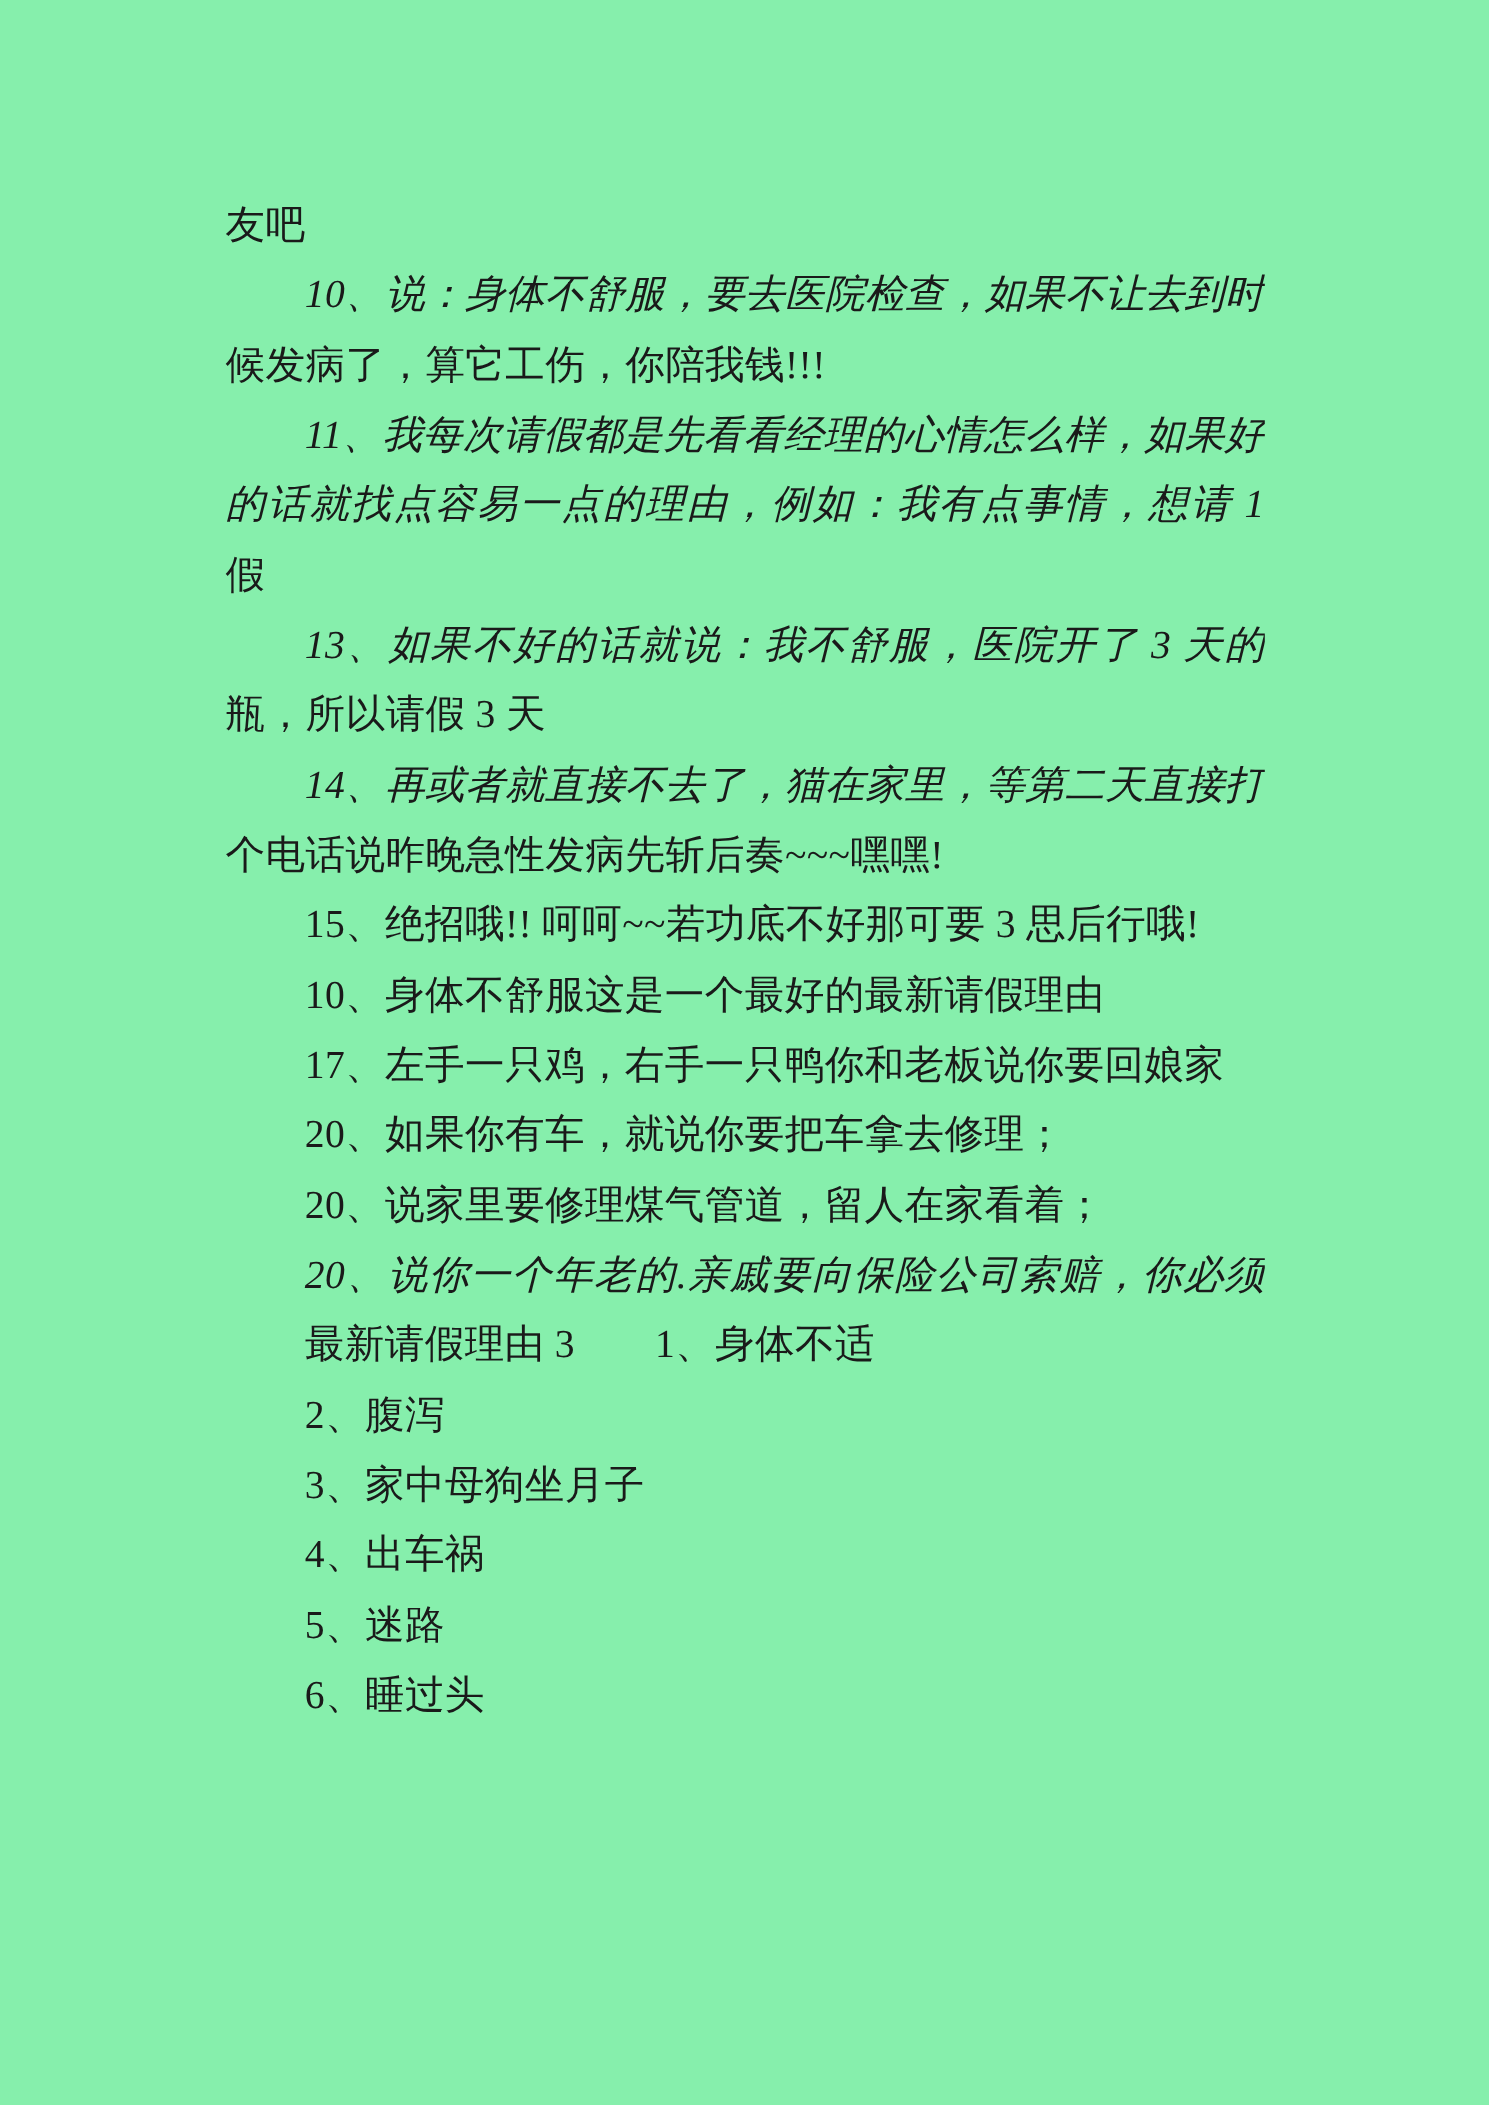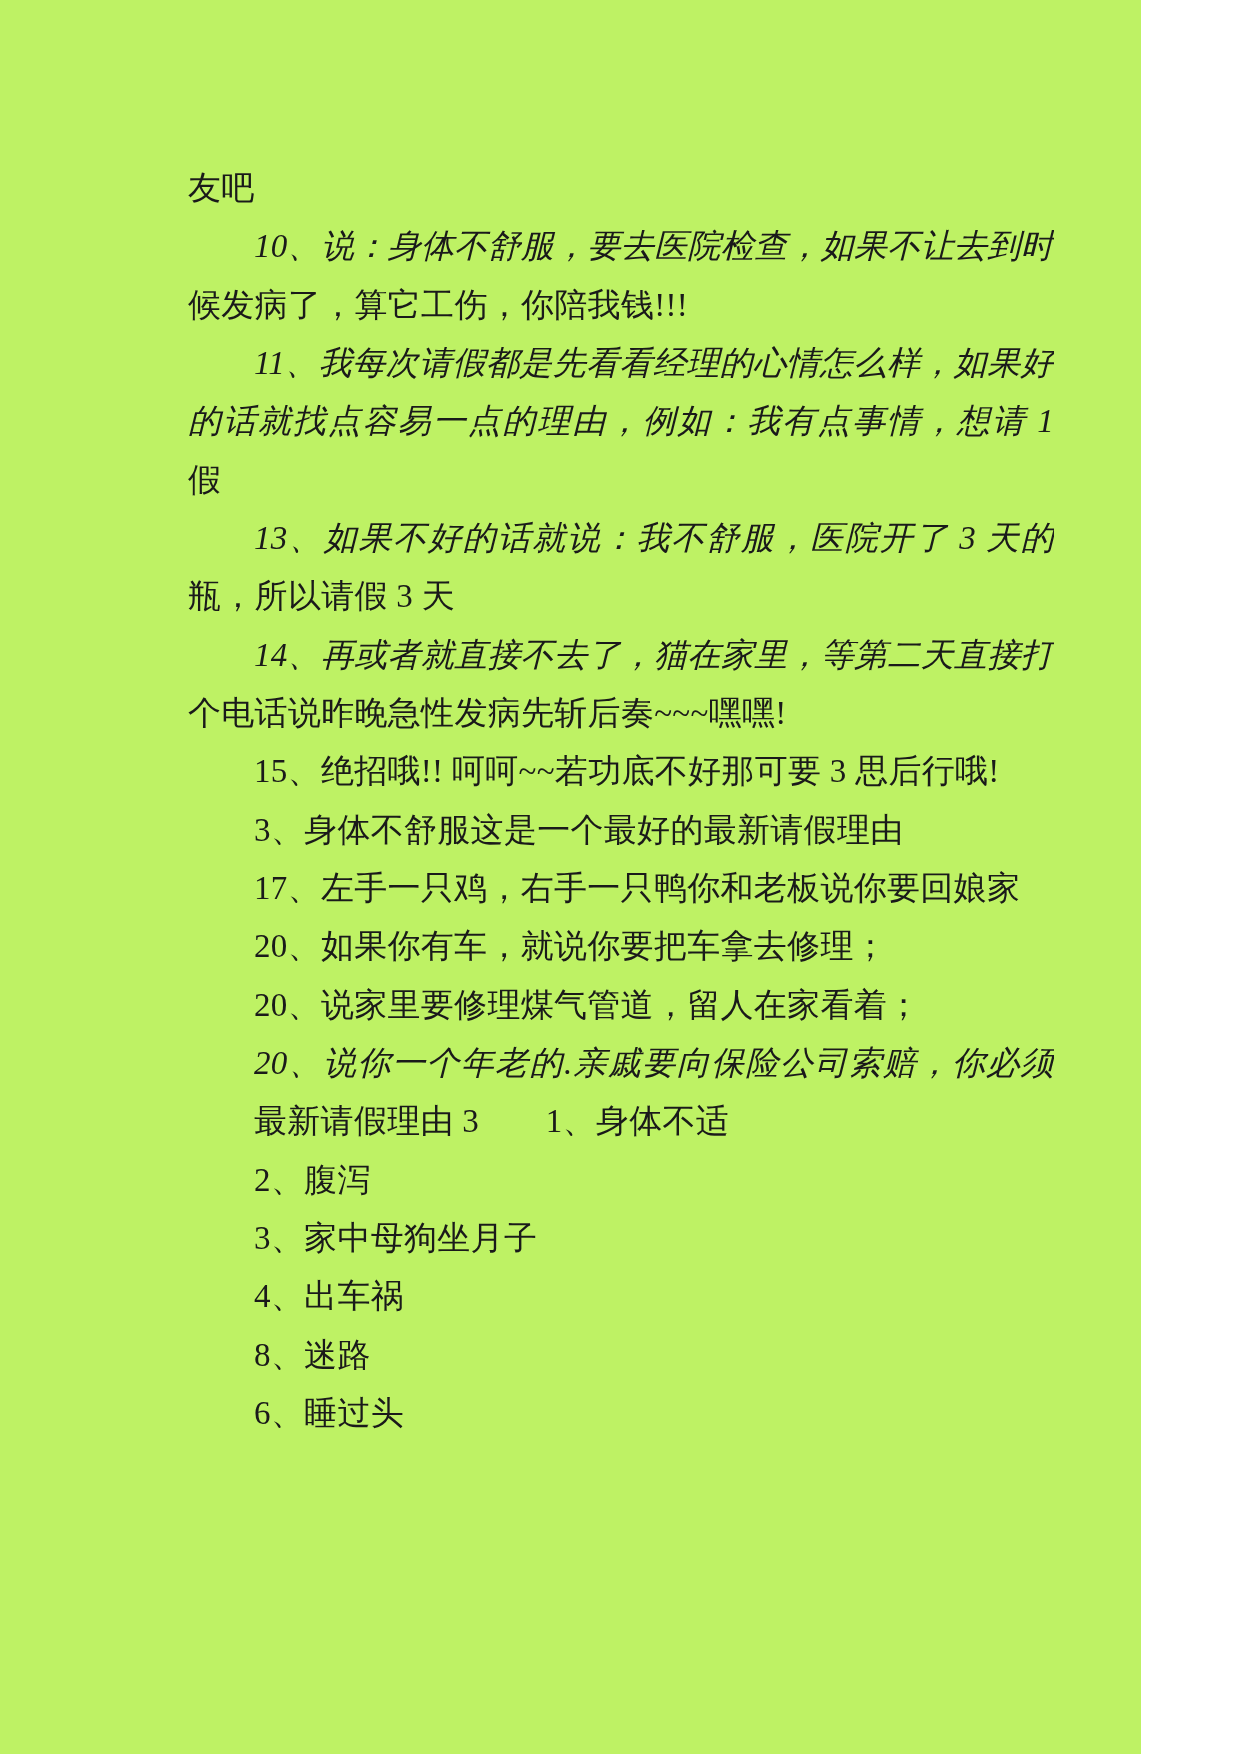--- a/index.html
+++ b/index.html
@@ -4,23 +4,23 @@
 <style>
   html, body { margin: 0; padding: 0; }
   body {
     width: 1241px;
     height: 1754px;
     background: #ffffff;
     font-family: "Liberation Serif", serif;
   }
   .page {
     position: relative;
-    width: 1141px;
+    width: 1241px;
     height: 1754px;
-    background: #bef264;
+    background: #86efac;
     overflow: hidden;
   }
   .text-block {
     position: absolute;
     left: 188px;
     top: 159px;
     width: 866px;
     color: #1a1a1a;
   }
   .line {
@@ -48,25 +48,25 @@
       <div class="line indent full">10、说：身体不舒服，要去医院检查，如果不让去到时</div>
       <div class="line">候发病了，算它工伤，你陪我钱!!!</div>
       <div class="line indent full">11、我每次请假都是先看看经理的心情怎么样，如果好</div>
       <div class="line full">的话就找点容易一点的理由，例如：我有点事情，想请 1 天</div>
       <div class="line">假</div>
       <div class="line indent full">13、如果不好的话就说：我不舒服，医院开了 3 天的吊</div>
       <div class="line">瓶，所以请假 3 天</div>
       <div class="line indent full">14、再或者就直接不去了，猫在家里，等第二天直接打</div>
       <div class="line">个电话说昨晚急性发病先斩后奏~~~嘿嘿!</div>
       <div class="line indent">15、绝招哦!! 呵呵~~若功底不好那可要 3 思后行哦!</div>
-      <div class="line indent">3、身体不舒服这是一个最好的最新请假理由</div>
+      <div class="line indent">10、身体不舒服这是一个最好的最新请假理由</div>
       <div class="line indent">17、左手一只鸡，右手一只鸭你和老板说你要回娘家</div>
       <div class="line indent">20、如果你有车，就说你要把车拿去修理；</div>
       <div class="line indent">20、说家里要修理煤气管道，留人在家看着；</div>
       <div class="line indent full">20、说你一个年老的.亲戚要向保险公司索赔，你必须</div>
       <div class="line indent">最新请假理由 3　　1、身体不适</div>
       <div class="line indent">2、腹泻</div>
       <div class="line indent">3、家中母狗坐月子</div>
       <div class="line indent">4、出车祸</div>
-      <div class="line indent">8、迷路</div>
+      <div class="line indent">5、迷路</div>
       <div class="line indent">6、睡过头</div>
     </div>
 </div>
 
 </body></html>

